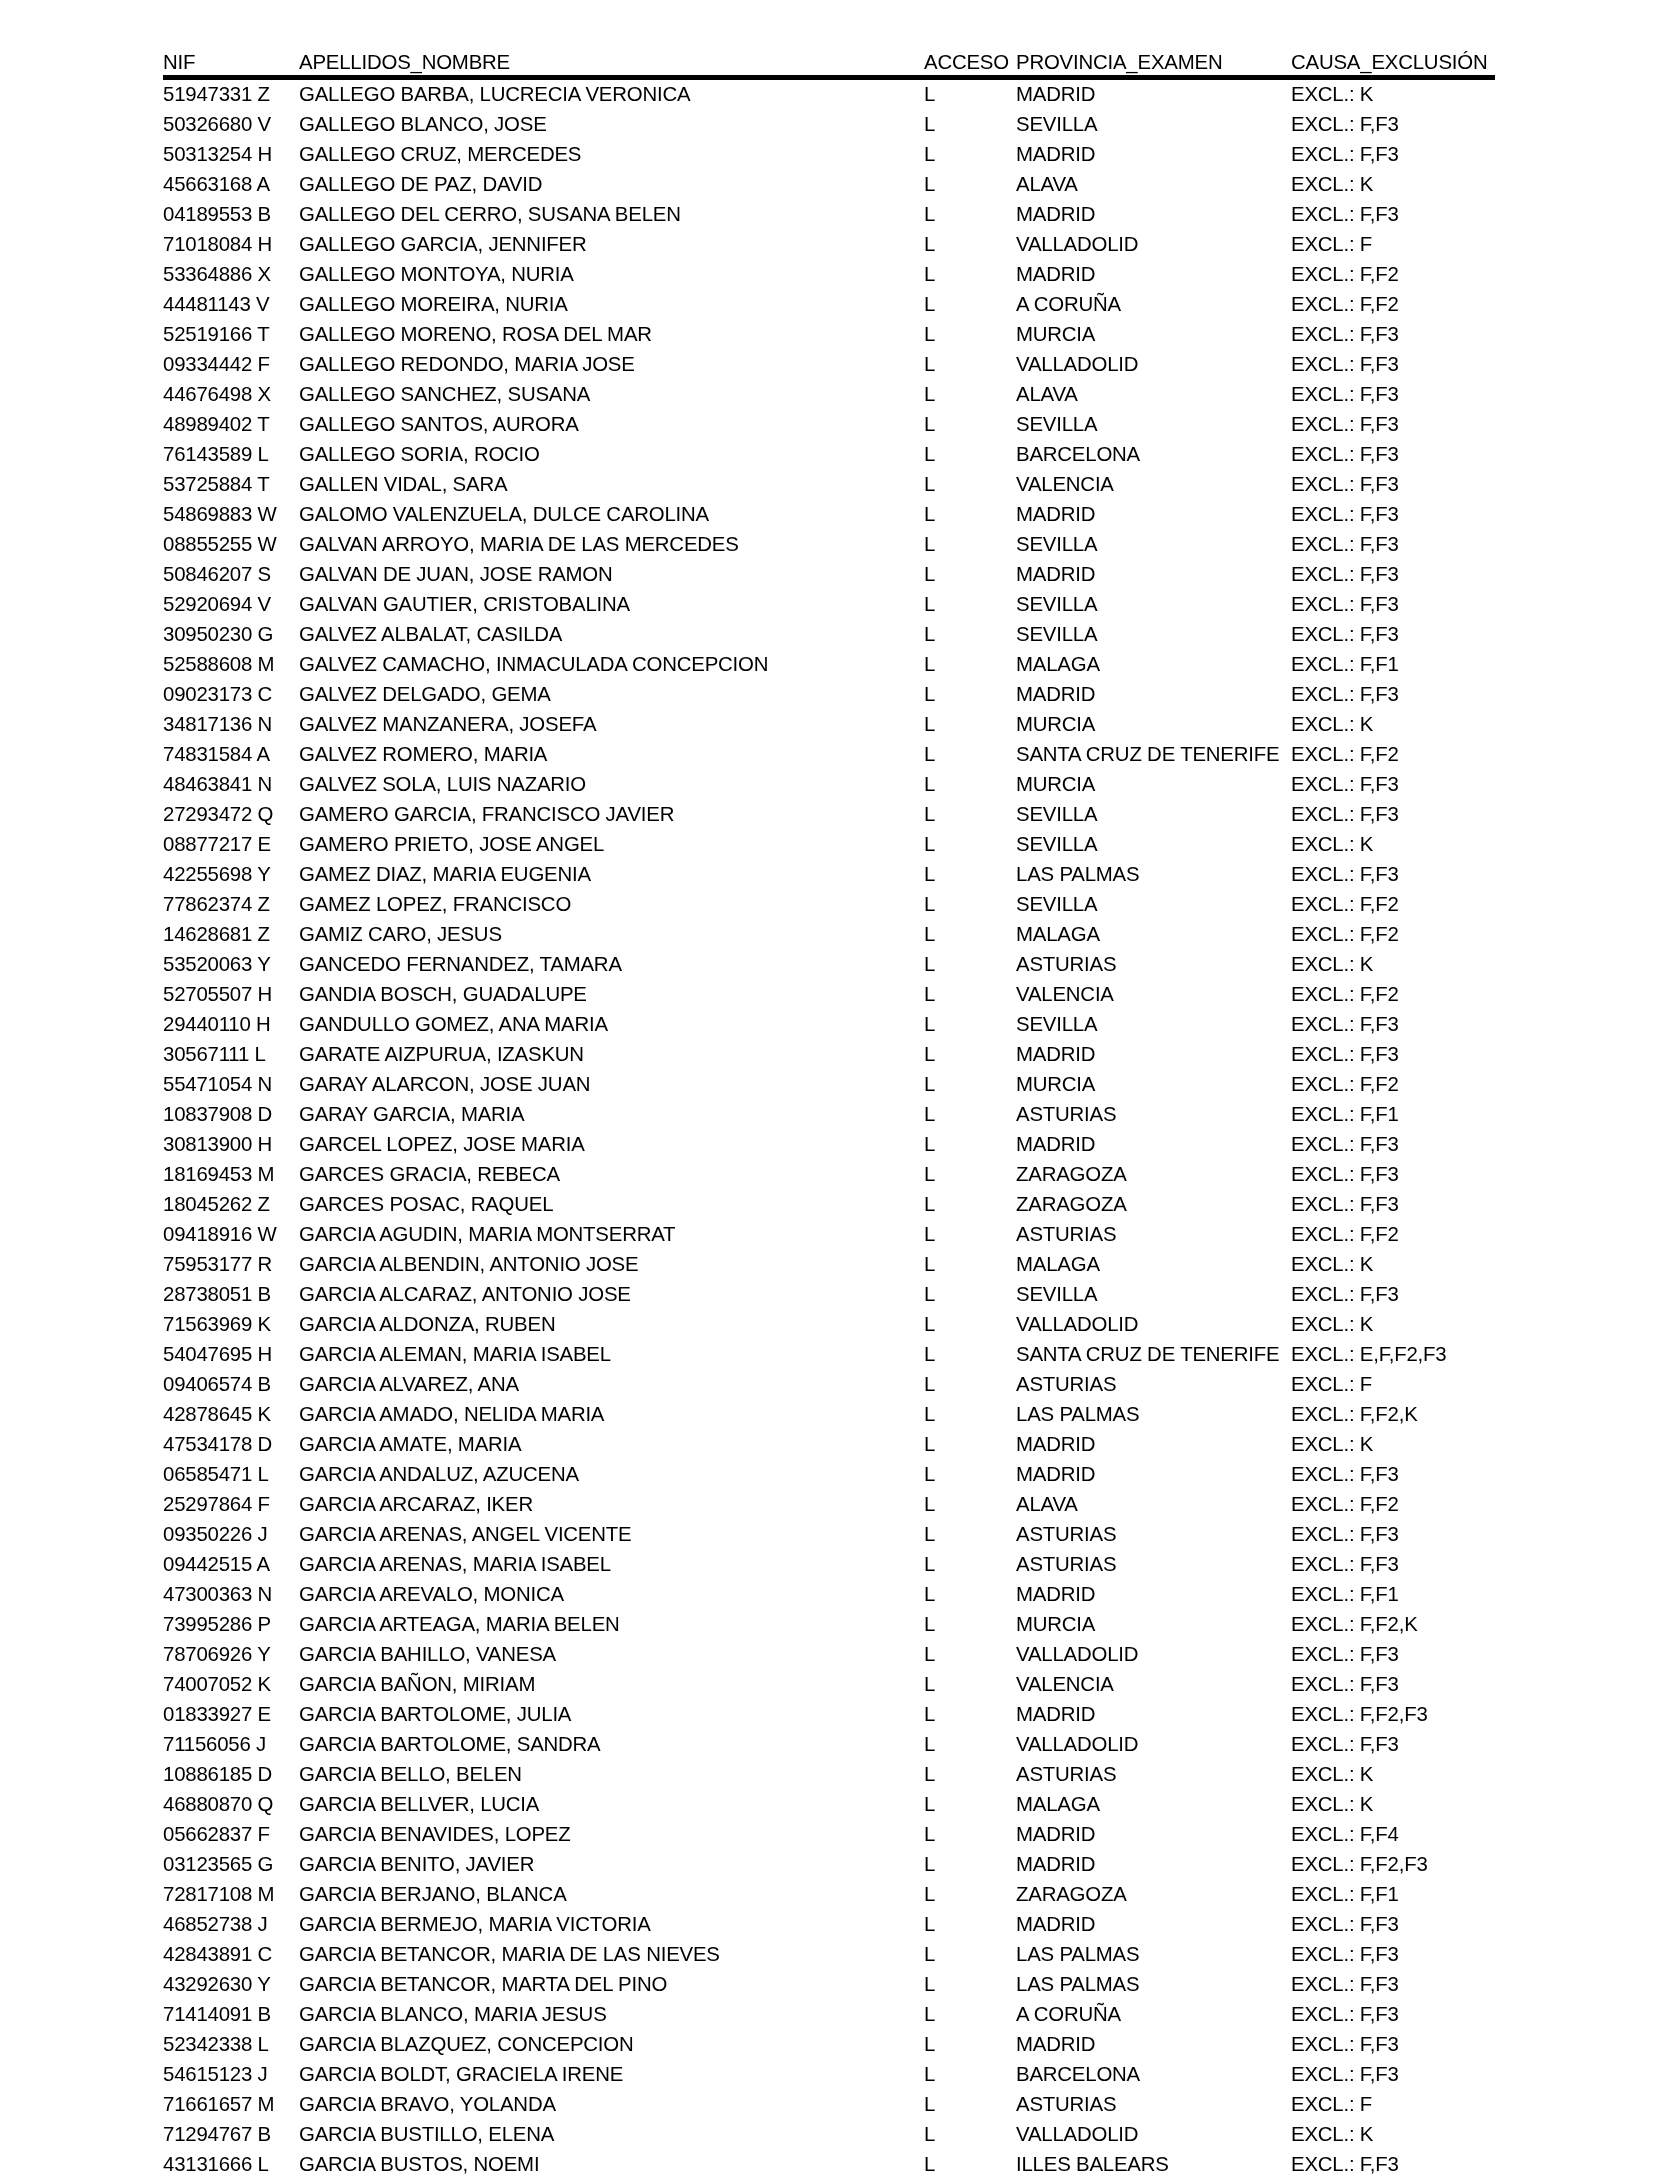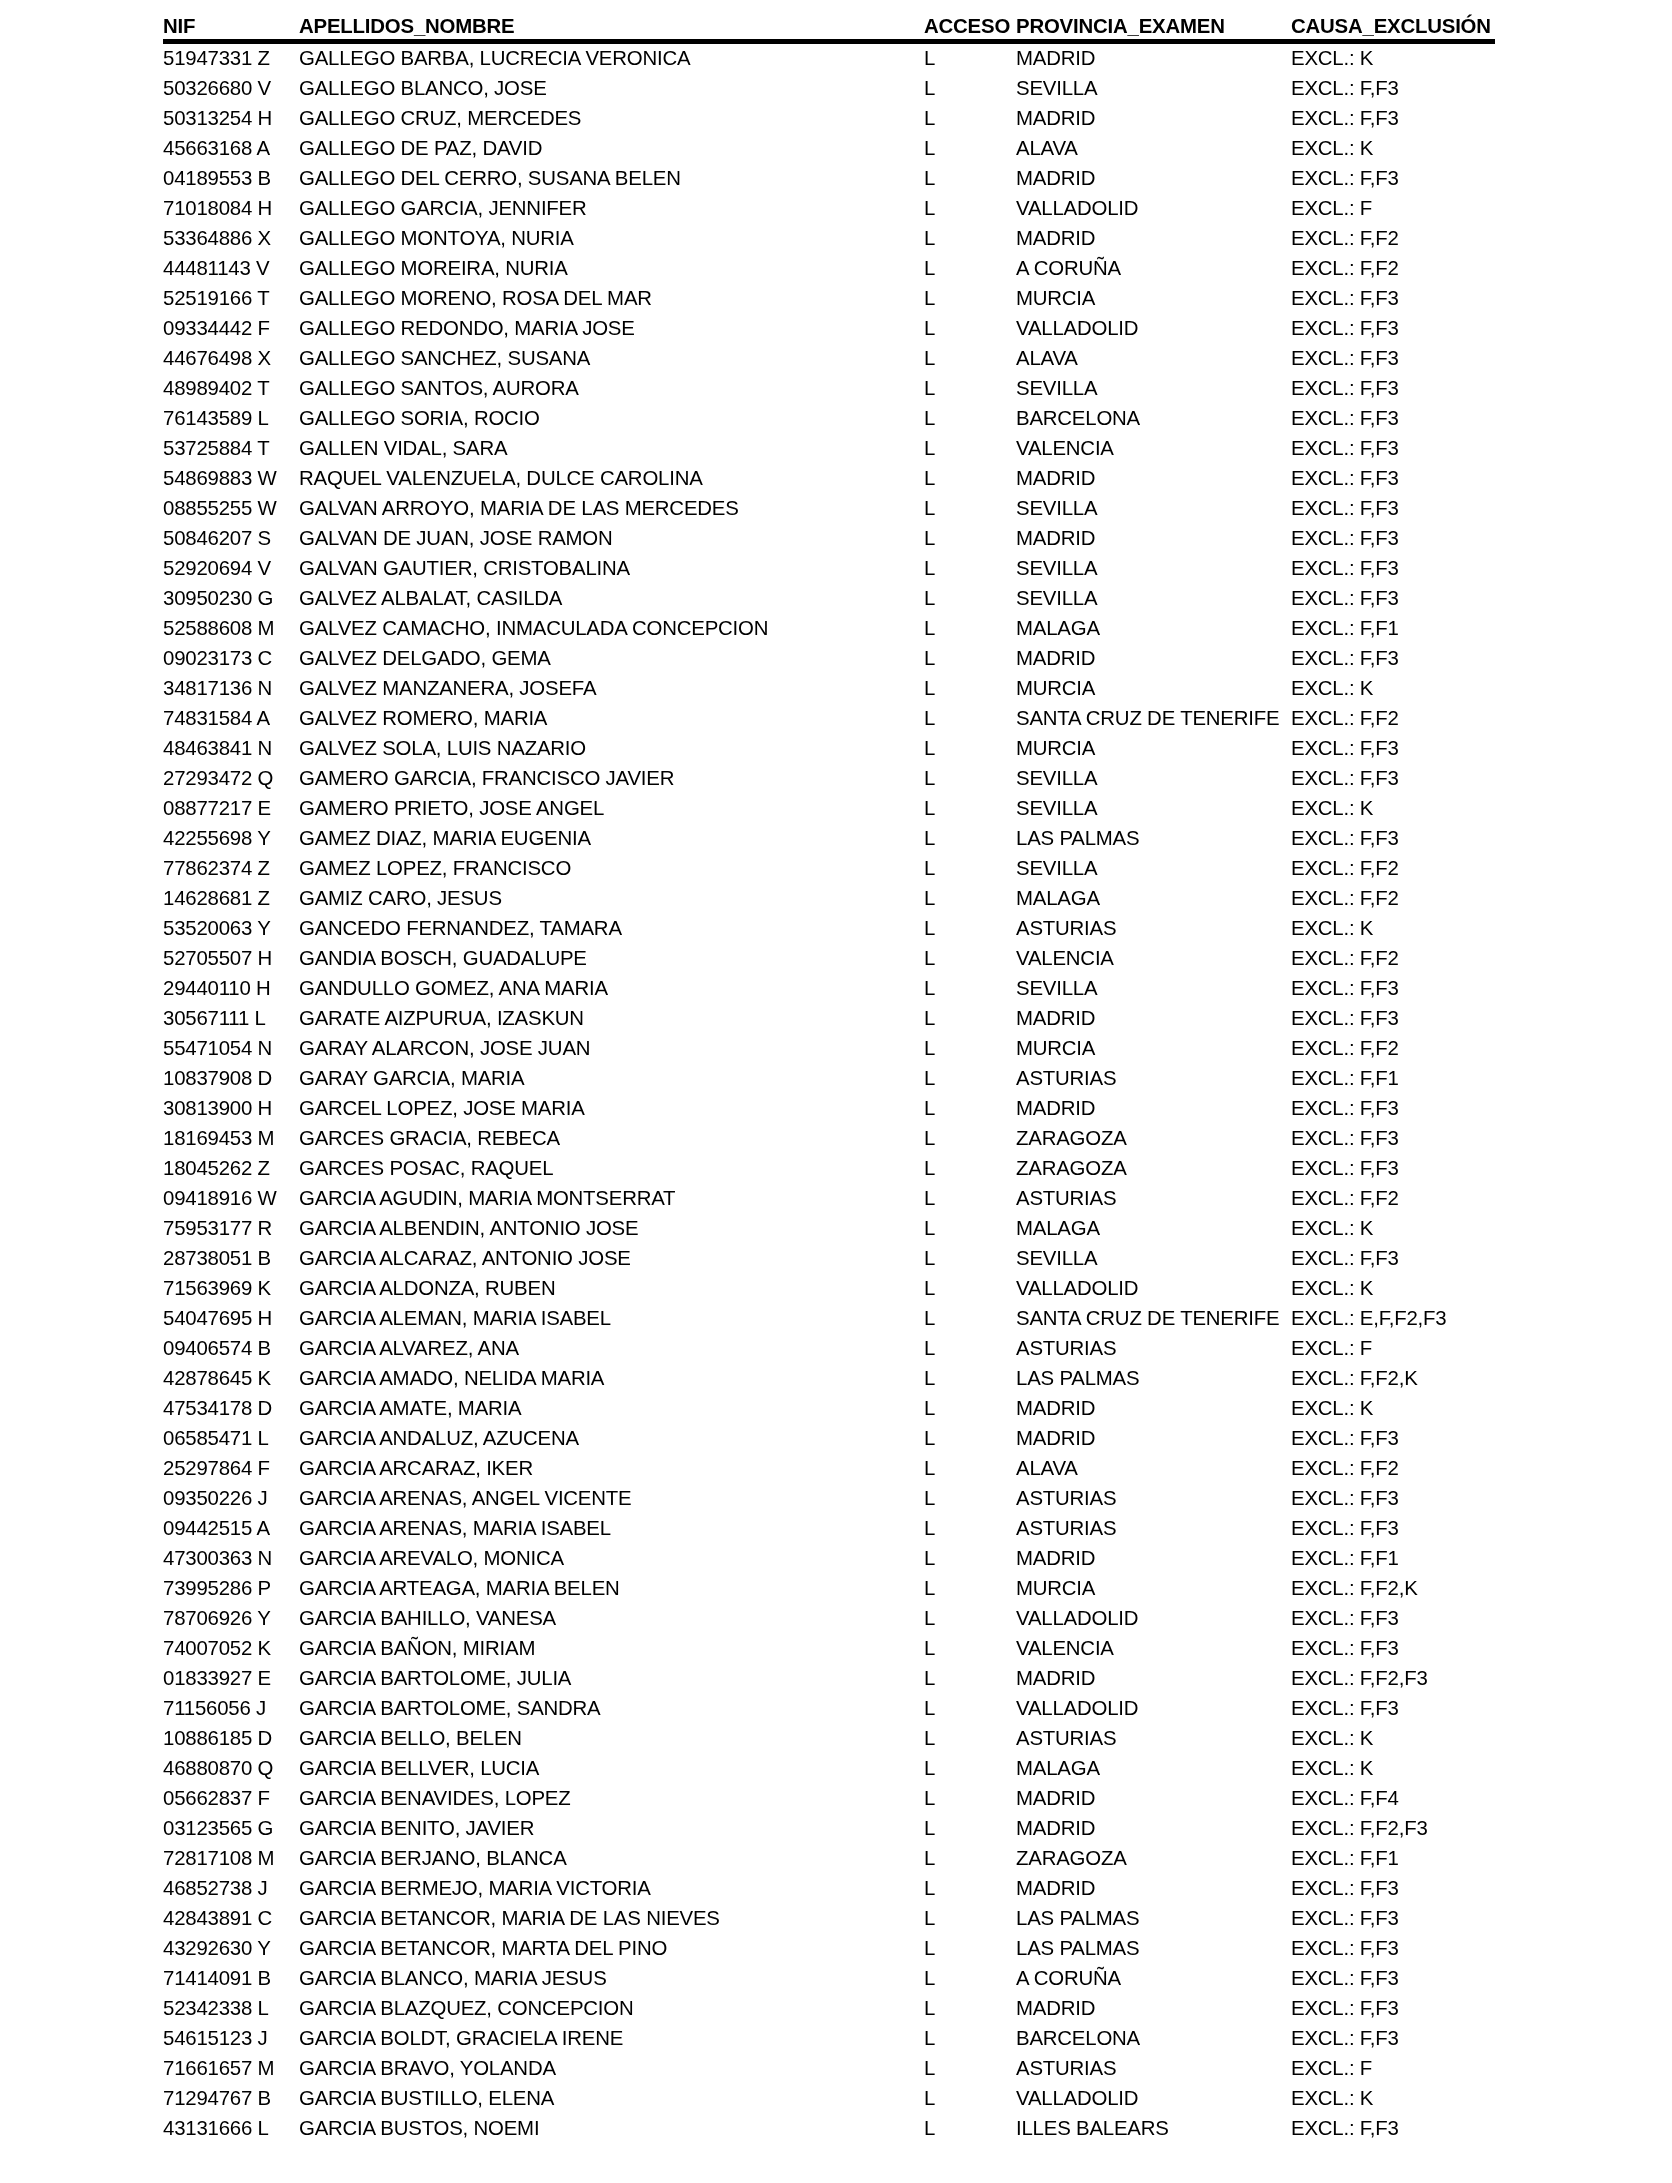--- a/index.html
+++ b/index.html
@@ -24,24 +24,25 @@
   }
   .grid-row {
     display: grid;
     grid-template-columns: 136px 625px 92px 275px 203px;
   }
   .header-row {
     height: 39px;
     align-items: end;
     padding-bottom: 1px;
     box-sizing: border-box;
-    font-weight: bold;
+    font-weight: normal;
     font-size: 20.4px;
     letter-spacing: -0.2px;
     white-space: nowrap;
+    margin-top: 36px;
   }
   .header-rule {
     height: 4.7px;
     background: #000000;
     width: 100%;
   }
   .body-row {
     height: 30px;
     align-items: center;
     font-size: 20.4px;
@@ -176,21 +177,21 @@
   <div class="grid-row body-row">
     <div class="cell">53725884 T</div>
     <div class="cell">GALLEN VIDAL, SARA</div>
     <div class="cell">L</div>
     <div class="cell">VALENCIA</div>
     <div class="cell">EXCL.: F,F3</div>
   </div>
 
   <div class="grid-row body-row">
     <div class="cell">54869883 W</div>
-    <div class="cell">RAQUEL VALENZUELA, DULCE CAROLINA</div>
+    <div class="cell">GALOMO VALENZUELA, DULCE CAROLINA</div>
     <div class="cell">L</div>
     <div class="cell">MADRID</div>
     <div class="cell">EXCL.: F,F3</div>
   </div>
 
   <div class="grid-row body-row">
     <div class="cell">08855255 W</div>
     <div class="cell">GALVAN ARROYO, MARIA DE LAS MERCEDES</div>
     <div class="cell">L</div>
     <div class="cell">SEVILLA</div>

